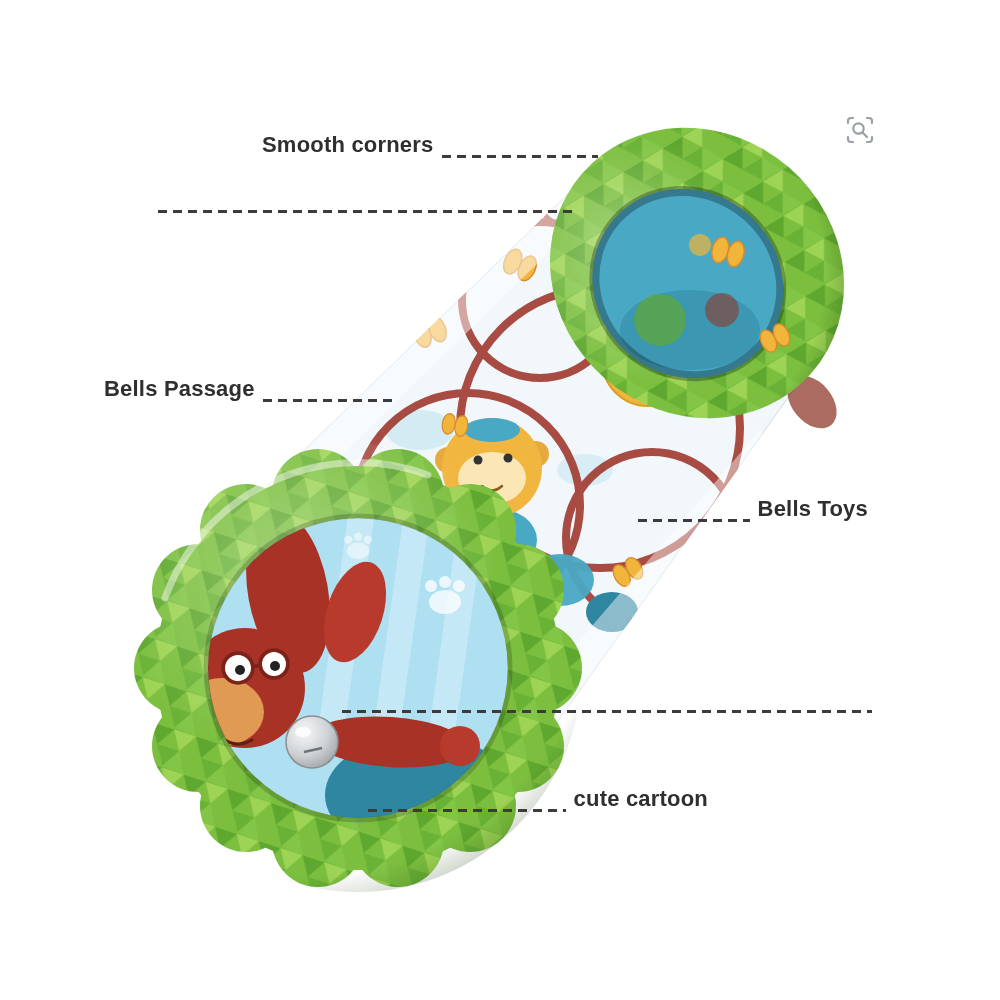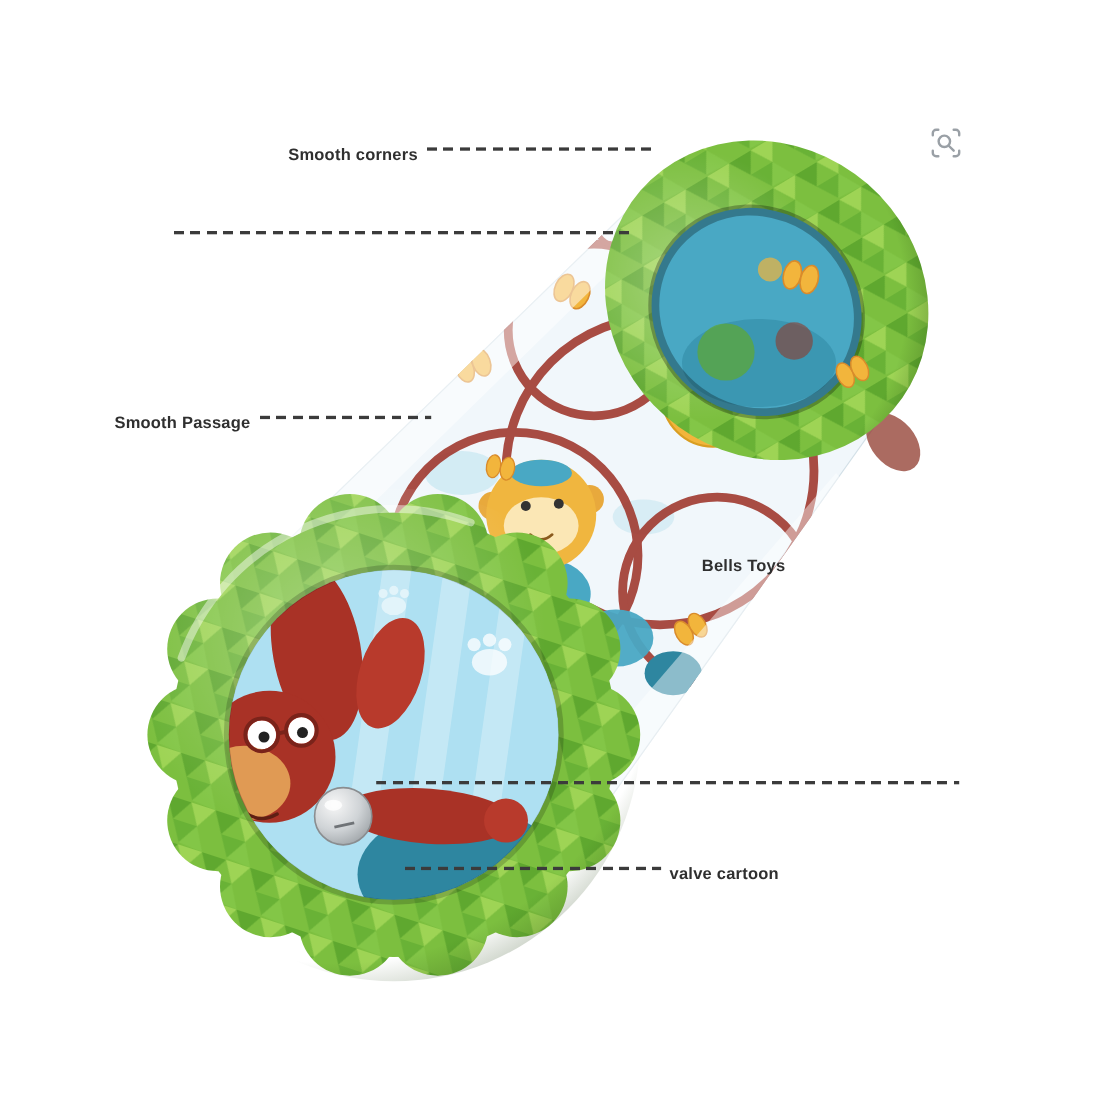--- a/index.html
+++ b/index.html
@@ -14,33 +14,33 @@
     --label-text:#2f2f2f;
     --line-color:#3b3b3b;
   }
   html,body{margin:0;padding:0;background:#fff;}
   .canvas{
     position:relative;width:1000px;height:1000px;background:#ffffff;
     font-family:"Liberation Sans", sans-serif;overflow:hidden;
   }
   .toy-svg{position:absolute;inset:0;}
   .annotation{
-    position:absolute;display:flex;align-items:flex-start;gap:8px;
-    color:var(--label-text);font-size:15px;font-weight:600;
+    position:absolute;display:flex;align-items:flex-end;gap:8px;
+    color:var(--label-text);font-size:22px;font-weight:600;
     letter-spacing:.2px;white-space:nowrap;
   }
   .annotation .label{flex:none;}
   .annotation .line{
     flex:1;height:3px;margin-top:2px;
     background:repeating-linear-gradient(90deg, var(--line-color) 0 9px, transparent 9px 15px);
   }
   .ann-smooth{left:262px;top:132px;width:336px;}
   .ann-transparent{left:158px;top:208px;width:420px;}
   .ann-passage{left:104px;top:376px;width:288px;}
-  .ann-bells-toys{left:638px;top:496px;width:230px;flex-direction:column;}
+  .ann-bells-toys{left:638px;top:496px;width:230px;}
   .ann-valve{left:342px;top:708px;width:530px;}
   .ann-cartoon{left:368px;top:786px;width:340px;}
   .zoom-btn{
     position:absolute;left:842px;top:112px;width:36px;height:36px;
     background:transparent;border:none;padding:0;cursor:pointer;
   }
 </style>
 </head>
 <body>
 
@@ -246,36 +246,36 @@
   <div class="annotation ann-smooth">
     <span class="label">Smooth corners</span>
     <span class="line"></span>
   </div>
 
   <div class="annotation ann-transparent">
     <span class="line"></span>
   </div>
 
   <div class="annotation ann-passage">
-    <span class="label">Smooth Passage</span>
+    <span class="label">Bells Passage</span>
     <span class="line"></span>
   </div>
 
   <div class="annotation ann-bells-toys">
     <span class="line"></span>
     <span class="label">Bells Toys</span>
   </div>
 
   <div class="annotation ann-valve">
     <span class="line"></span>
   </div>
 
   <div class="annotation ann-cartoon">
     <span class="line"></span>
-    <span class="label">valve cartoon</span>
+    <span class="label">cute cartoon</span>
   </div>
 
   <button class="zoom-btn" aria-label="zoom">
     <svg viewBox="0 0 36 36" width="36" height="36">
       <path d="M11 6 H9 a3 3 0 0 0 -3 3 v2 M25 6 h2 a3 3 0 0 1 3 3 v2 M11 30 H9 a3 3 0 0 1 -3 -3 v-2 M25 30 h2 a3 3 0 0 0 3 -3 v-2" fill="none" stroke="#9aa0a6" stroke-width="2.2" stroke-linecap="round"></path>
       <circle cx="16.5" cy="16.5" r="5.2" fill="none" stroke="#9aa0a6" stroke-width="2.2"></circle>
       <line x1="20.5" y1="20.5" x2="25" y2="25" stroke="#9aa0a6" stroke-width="2.2" stroke-linecap="round"></line>
     </svg>
   </button>
 

